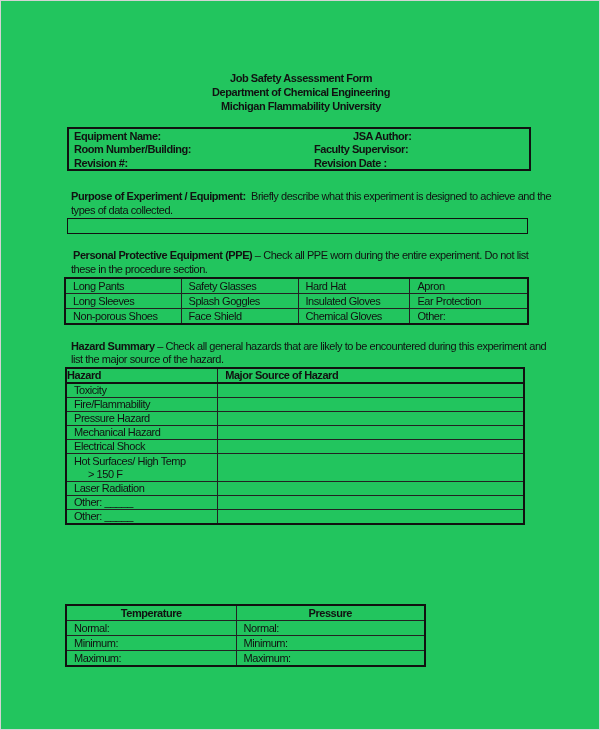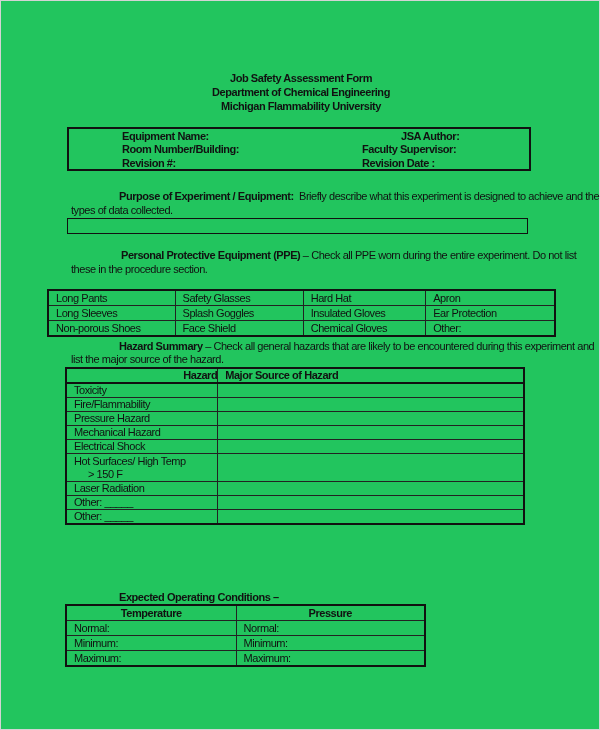--- a/index.html
+++ b/index.html
@@ -1,33 +1,33 @@
 <!DOCTYPE html>
 <html><head>
 <meta charset="utf-8">
 <style>
   html, body { margin:0; padding:0; background:#fff; }
   body { width:600px; height:730px; position:relative; overflow:hidden;
          font-family:"Liberation Sans", sans-serif; color:#111; }
   .page { position:absolute; left:0; top:0; width:598px; height:728px; border:1px solid #d4d4d4; background:#22c55e; }
   .abs { position:absolute; }
   .fs { font-size:11px; letter-spacing:-0.45px; line-height:13px; white-space:nowrap; }
-  .b { font-weight:bold;margin-left:48px; }
+  .b { font-weight:bold; }
   .title { left:0; width:600px; text-align:center; font-weight:bold; font-size:11px; letter-spacing:-0.45px; line-height:14px; }
   table { border-collapse:collapse; position:absolute; }
   td, th { font-size:11px; letter-spacing:-0.45px; padding:0 0 0 7px; text-align:left; white-space:nowrap; color:#111; }
   th { font-weight:bold; }
   .hdrbox { left:66px; top:126px; width:464px; height:44px; border:2px solid #111; box-sizing:border-box; }
   .purposebox { left:66px; top:217px; width:461px; height:16px; border:1.5px solid #111; box-sizing:border-box; }
-  .ppe { left:46px; top:276px; width:509px; border:2px solid #111;margin-top:12px; }
+  .ppe { left:63px; top:276px; width:465px; border:2px solid #111; }
   .ppe td { border:1px solid #222; height:14px; line-height:13px; }
   .haz { left:64px; top:366px; width:460px; border:2px solid #111; }
   .haz td, .haz th { border:1px solid #222; height:13px; line-height:13px; }
   .haz th { border-bottom:2px solid #111; }
-  .haz th.c { text-align:right; padding:0; }
+  .haz th.c { text-align:left; padding:0; }
   .cond { left:64px; top:603px; width:361px; border:2px solid #111; }
   .cond td, .cond th { border:1px solid #222; height:14px; line-height:13px; }
   .cond th { text-align:center; padding:0; }
 </style>
 </head>
 <body>
 
 <div class="page">
 
   <div class="abs title" style="top:70px">Job Safety Assessment Form</div>
@@ -134,21 +134,20 @@
           <td>Other:  _____</td>
           <td></td>
         </tr>
     <tr>
           <td>Other:  _____</td>
           <td></td>
         </tr>
   </tbody>
     </table>
 
-  <div class="abs fs b" style="left:70px;top:590px">Expected Operating Conditions –</div>
   <table class="cond">
     <colgroup>
         <col style="width:171px">
         <col style="width:190px">
       </colgroup>
     <tbody>
         <tr>
       <th>Temperature</th>
       <th>Pressure</th>
     </tr>

